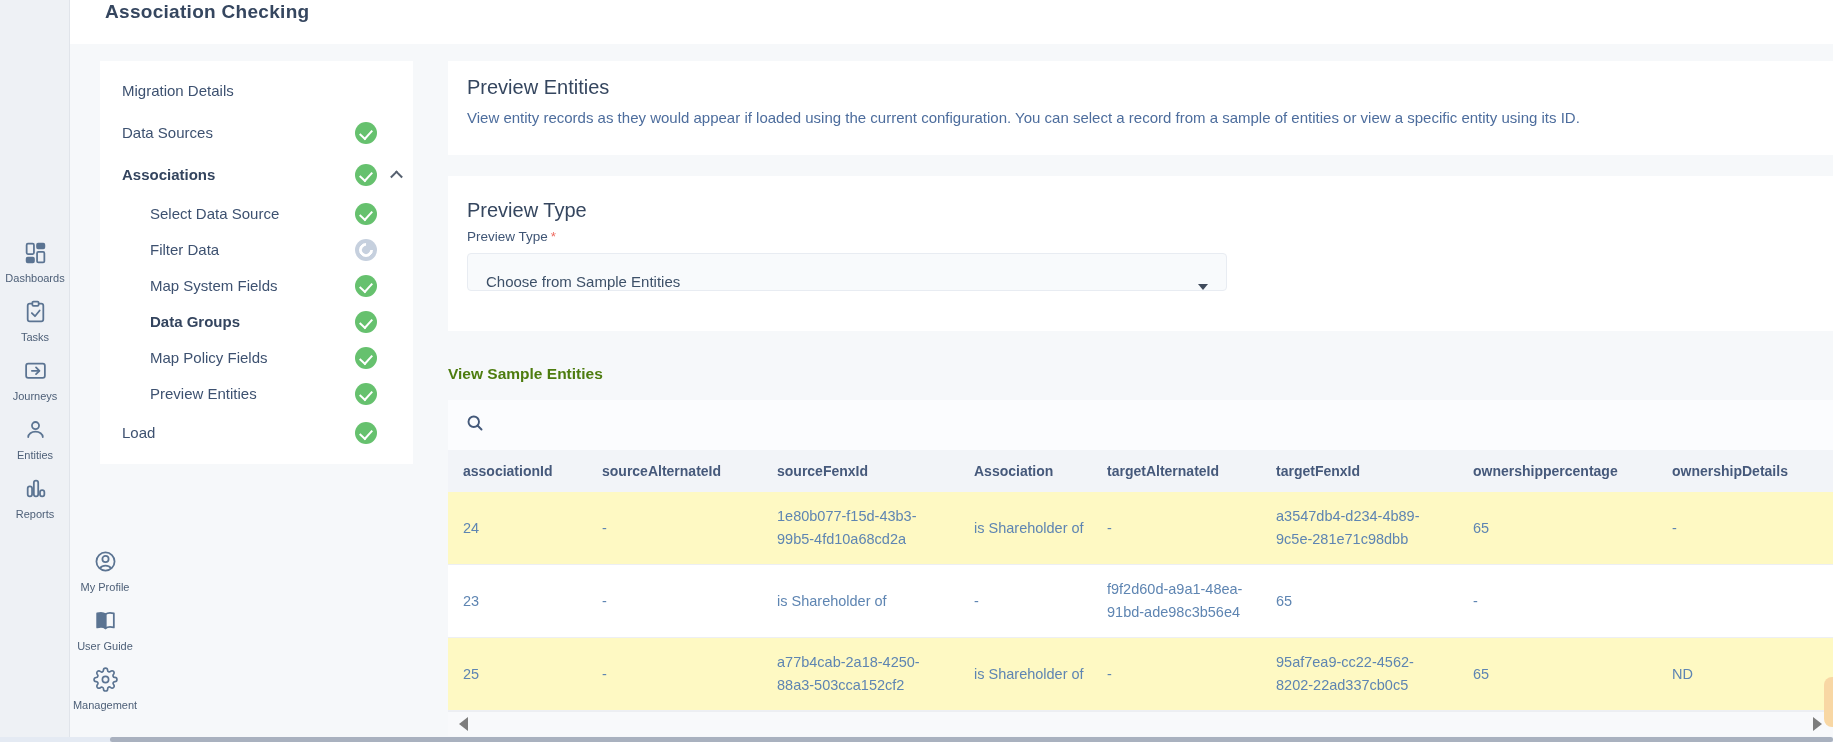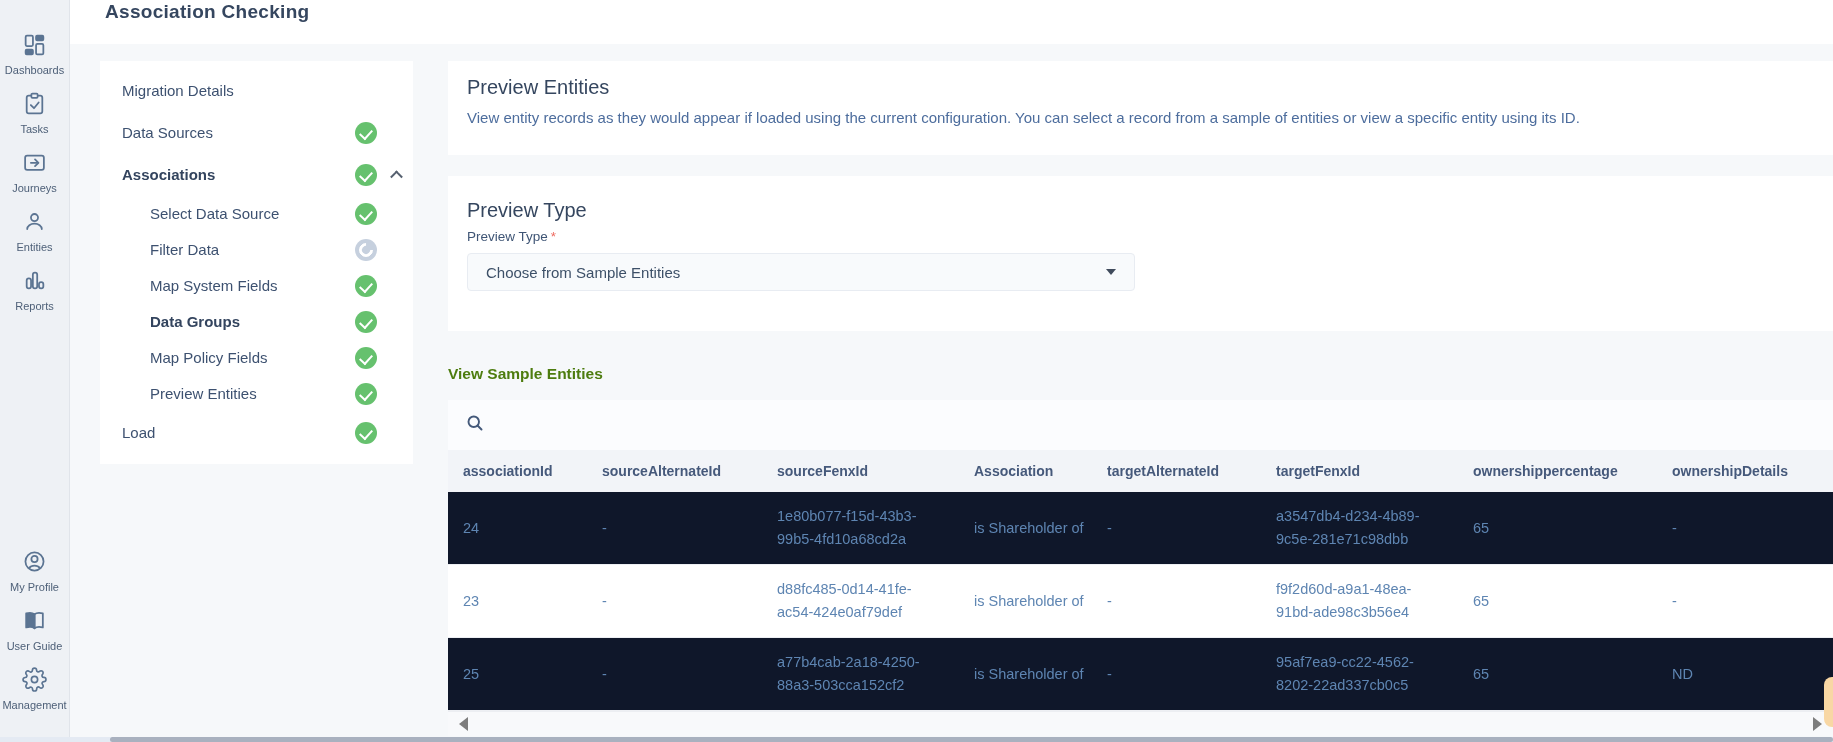--- a/index.html
+++ b/index.html
@@ -1,21 +1,21 @@
 <!DOCTYPE html>
 <html style="--complete-green: #66c16e; --pending-gray: #c6d0de; --link-blue: #5e85b2; --heading-navy: #35465f; --required-red: #ee6a5f; --scroll-tab-orange: #f8d7a4;"><head>
 <meta charset="utf-8">
 <style>
   *{margin:0;padding:0;box-sizing:border-box}
   html,body{width:1833px;height:742px;overflow:hidden}
   body{font-family:"Liberation Sans",sans-serif;background:#f6f8fa;position:relative;color:#35465f}
 
   
   .icon-sidebar{position:absolute;left:0;top:0;width:70px;height:742px;background:#eef1f5;
-    border-right:1px solid #e0e4ea;display:flex;flex-direction:column;align-items:center;
+    border-right:1px solid #e0e4ea;display:flex;flex-direction:row;align-items:center;
     padding-top:32px;z-index:6}
   .side-group{display:flex;flex-direction:column;align-items:center}
   .side-group.bottom{margin-top:auto;padding-bottom:16px}
   .side-item{display:flex;flex-direction:column;align-items:center;gap:3px;margin-bottom:15px;cursor:pointer;width:70px}
   .side-item svg{width:25px;height:25px;stroke:#5b7492;fill:none;stroke-width:1.7;stroke-linecap:round;stroke-linejoin:round}
   .side-label{font-size:11px;color:#4e6078;text-align:center}
 
   
   .top-band{position:absolute;left:70px;top:0;width:1763px;height:44px;background:#ffffff}
   .page-title{position:absolute;left:105px;top:1px;font-size:19px;font-weight:600;color:#35465f;letter-spacing:.3px}
@@ -40,37 +40,37 @@
   
   .main-col{position:absolute;left:448px;top:61px;width:1385px}
   .card{background:#fff}
   .card1{height:94px;padding:15px 20px 0 19px}
   .card-title{font-size:20px;font-weight:500;color:#35465f}
   .card-desc{margin-top:10px;font-size:15px;color:#4d6d9d}
   .gap1{height:21px}
   .card2{height:155px;padding:23px 20px 0 19px}
   .field-label{margin-top:7px;font-size:13.5px;color:#3f5575}
   .req{color:var(--required-red,#ee6a5f);margin-left:3px}
-  .select{margin-top:9px;width:668px;height:38px;background:#f8fafc;border:1px solid #e8ecf2;border-radius:4px;
-    display:flex;align-items:center;padding:0 18px;cursor:pointer}
+  .select{margin-top:9px;width:760px;height:38px;background:#f8fafc;border:1px solid #e8ecf2;border-radius:4px;
+    display:flex;align-items:flex-end;padding:0 18px;cursor:pointer}
   .select-value{flex:1;font-size:15px;color:#3d5068}
   .caret-down{width:0;height:0;border-left:5.5px solid transparent;border-right:5.5px solid transparent;
     border-top:6.5px solid #404b5c}
   .section-heading{margin:33px 0 0 0;font-size:15.5px;font-weight:700;color:#4d7c0f;height:19px;line-height:19px}
 
   
   .table-card{margin-top:17px;background:#fff;padding-bottom:0}
   .search-row{height:50px;display:flex;align-items:center;padding-left:17px;background:#fbfcfe}
   .search-row svg{width:20px;height:20px;stroke:#44597a;fill:none;stroke-width:2.3;stroke-linecap:round;cursor:pointer}
   .thead{display:grid;grid-template-columns:139px 175px 197px 133px 169px 197px 199px 161px;
     padding-left:15px;height:42px;align-items:center;background:#f2f4f8}
   .th{font-size:14px;font-weight:600;color:#46597b;padding-right:16px;white-space:nowrap}
   .tr{display:grid;grid-template-columns:139px 175px 197px 133px 169px 197px 199px 161px;
     padding-left:15px;min-height:73px;align-items:center;border-bottom:1px solid #edeff3;background:#fff;cursor:pointer}
-  .tr.striped{background:#0f172a}
+  .tr.striped{background:#fef9c3}
   .td{font-size:14.5px;color:var(--link-blue,#5e85b2);line-height:23px;padding-right:10px}
   .td span{display:inline-block;max-width:152px;overflow-wrap:normal;word-break:normal}
   .td.col3 span{white-space:nowrap;max-width:none}
   .scroll-row{height:25px;position:relative;background:#f8f9fb;border-top:1px solid #eceef2}
   .arrow-left{position:absolute;left:11px;top:50%;transform:translateY(-50%);width:0;height:0;cursor:pointer;
     border-top:7px solid transparent;border-bottom:7px solid transparent;border-right:9px solid #7d7d7d}
   .arrow-right{position:absolute;right:11px;top:50%;transform:translateY(-50%);width:0;height:0;cursor:pointer;
     border-top:7px solid transparent;border-bottom:7px solid transparent;border-left:9px solid #7d7d7d}
 
   
@@ -273,21 +273,20 @@
           <div class="td col2"><span>1e80b077-f15d-43b3-99b5-4fd10a68cd2a</span></div>
           <div class="td col3"><span>is Shareholder of</span></div>
           <div class="td col4"><span>-</span></div>
           <div class="td col5"><span>a3547db4-d234-4b89-9c5e-281e71c98dbb</span></div>
           <div class="td col6"><span>65</span></div>
           <div class="td col7"><span>-</span></div>
         </div>
         <div class="tr">
           <div class="td col0"><span>23</span></div>
           <div class="td col1"><span>-</span></div>
-          <div class="td col2"><span>d88fc485-0d14-41fe-ac54-424e0af79def</span></div>
           <div class="td col3"><span>is Shareholder of</span></div>
           <div class="td col4"><span>-</span></div>
           <div class="td col5"><span>f9f2d60d-a9a1-48ea-91bd-ade98c3b56e4</span></div>
           <div class="td col6"><span>65</span></div>
           <div class="td col7"><span>-</span></div>
         </div>
         <div class="tr striped">
           <div class="td col0"><span>25</span></div>
           <div class="td col1"><span>-</span></div>
           <div class="td col2"><span>a77b4cab-2a18-4250-88a3-503cca152cf2</span></div>

